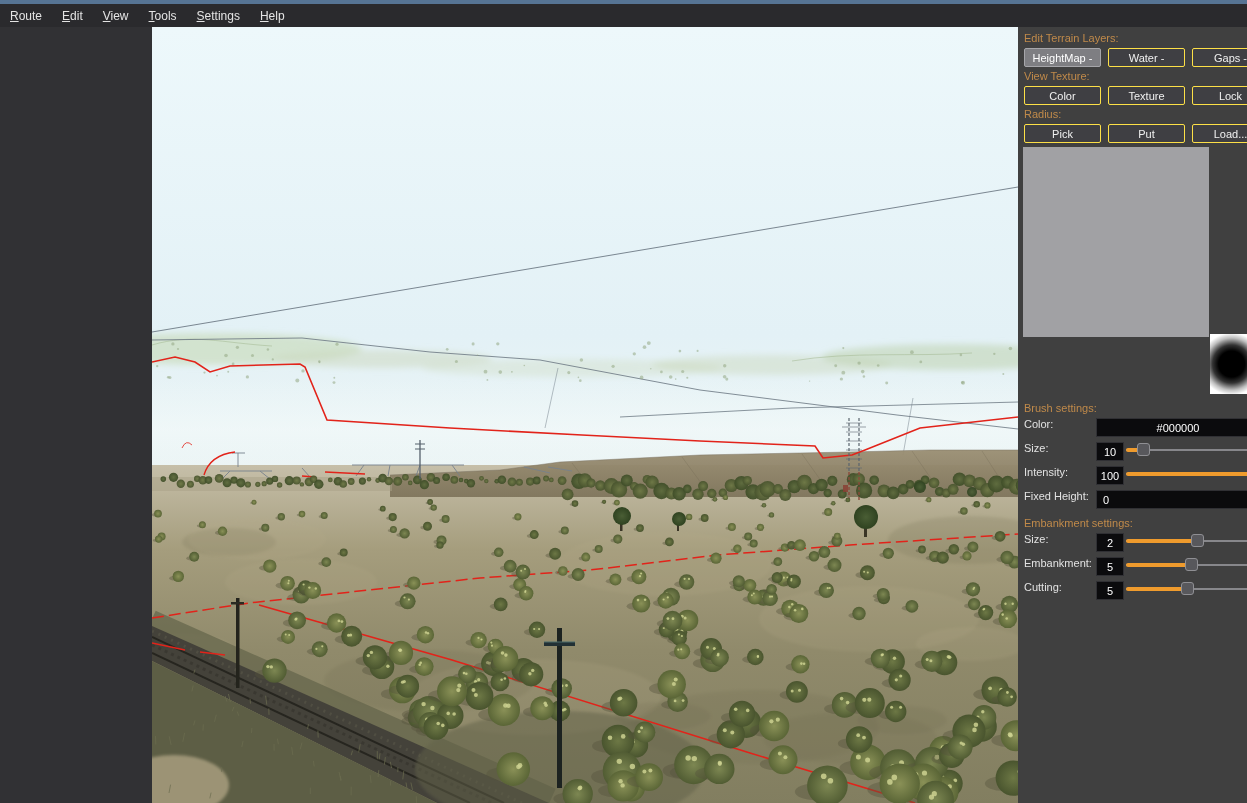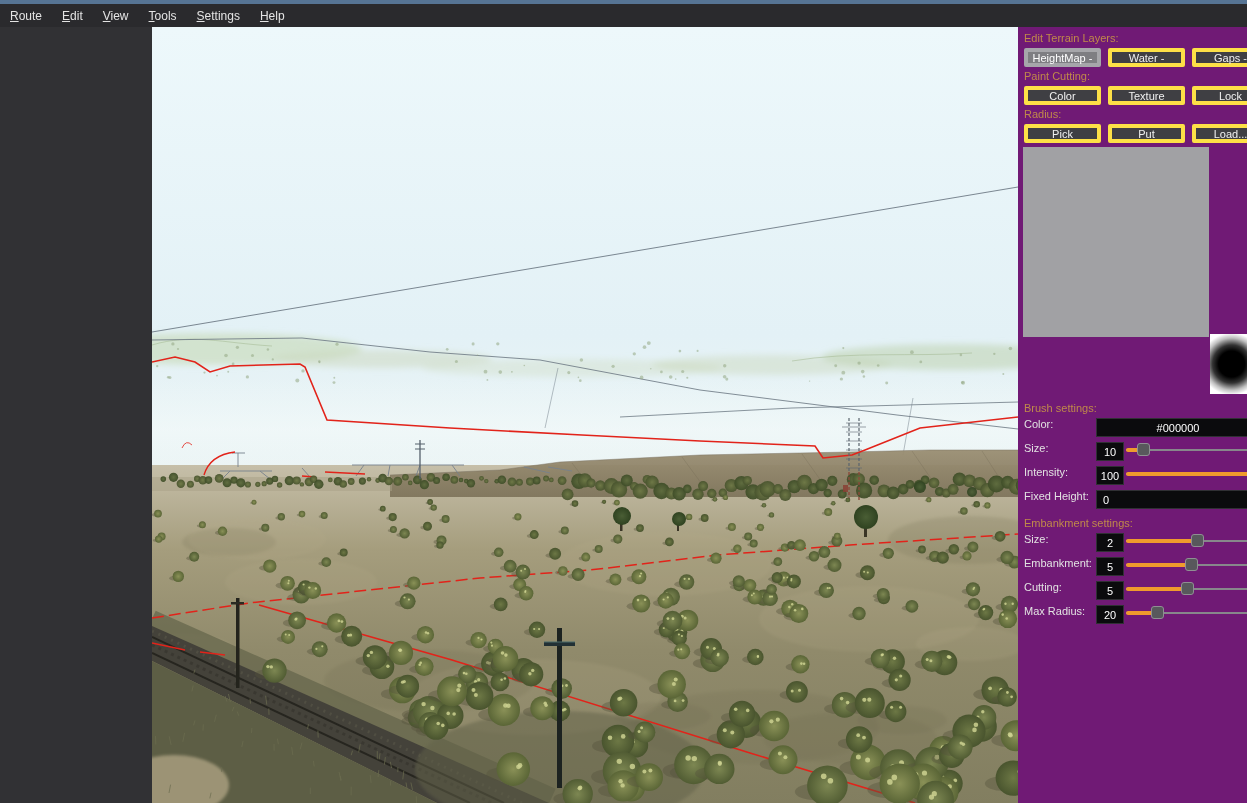--- a/index.html
+++ b/index.html
@@ -7,25 +7,25 @@
   .app{width:1247px;height:803px;display:flex;flex-direction:column;}
   .accent-strip{height:4px;background:#567494;flex:0 0 auto;}
   .menubar{height:23px;background:#2a2a2d;display:flex;align-items:center;padding-left:2px;font-size:12px;color:#e4e4e4;flex:0 0 auto;}
   .menu-item{padding:3px 8px;margin-right:4px;cursor:default;}
   .menu-item::first-letter{text-decoration:underline;}
   .content{display:flex;height:776px;flex:0 0 auto;}
   .gutter{width:152px;background:#313134;flex:0 0 auto;}
   .viewport{width:866px;height:776px;position:relative;flex:0 0 auto;background:#e8f4f8;}
   .viewport svg{display:block;}
 
-  .panel{width:229px;height:776px;background:#701a75;position:relative;overflow:hidden;
+  .panel{width:229px;height:776px;background:#404040;position:relative;overflow:hidden;
          padding:2px 0 0 6px;box-sizing:border-box;font-size:11px;flex:0 0 auto;}
   .sec-label{color:#c08a4a;height:13px;line-height:13px;margin:3px 0 3px;}
   .btn-row{display:flex;gap:7px;width:262px;margin-bottom:2px;}
-  .pbtn{width:77px;height:19px;flex:0 0 77px;background:#3f3f43;border:4px solid #fde047;border-radius:2px;
+  .pbtn{width:77px;height:19px;flex:0 0 77px;background:#3f3f43;border:1px solid #fde047;border-radius:2px;
         color:#f0f0f0;font:11px "Liberation Sans",sans-serif;padding:0;cursor:default;}
   .pbtn.selected{background:#7e7e82;border-color:#a6a6aa;color:#ffffff;}
   .texture-preview{width:186px;height:190px;background:#a1a1a4;margin:4px 0 65px -1px;}
   .brush-preview{position:absolute;left:192px;top:307px;width:60px;height:60px;background:#ffffff;}
   .brush-blob{position:absolute;inset:0;
       background:radial-gradient(circle at 36% 50%, #000 0px, #000 13px, rgba(0,0,0,.8) 19px, rgba(0,0,0,.25) 26px, rgba(0,0,0,0) 31px);}
   .prow{display:flex;align-items:flex-start;height:24px;}
   .plabel{flex:0 0 72px;color:#e2e2e2;}
   .pfield{flex:0 0 26px;height:17px;background:#0b0b0d;border:1px solid #303034;color:#fff;
           display:flex;align-items:center;justify-content:center;}
@@ -1165,21 +1165,21 @@
     </div>
 
     <div class="panel">
       <div class="sec-label">Edit Terrain Layers:</div>
       <div class="btn-row">
         <button class="pbtn selected">HeightMap -</button>
         <button class="pbtn">Water -</button>
         <button class="pbtn">Gaps -</button>
       </div>
 
-      <div class="sec-label">Paint Cutting:</div>
+      <div class="sec-label">View Texture:</div>
       <div class="btn-row">
         <button class="pbtn">Color</button>
         <button class="pbtn">Texture</button>
         <button class="pbtn">Lock</button>
       </div>
 
       <div class="sec-label">Radius:</div>
       <div class="btn-row">
         <button class="pbtn">Pick</button>
         <button class="pbtn">Put</button>
@@ -1244,23 +1244,15 @@
 
       <div class="prow">
         <span class="plabel">Cutting:</span>
         <div class="pfield">5</div>
         <div class="pslider" style="--pct: 39%;">
           <div class="fill"></div>
           <div class="thumb"></div>
         </div>
       </div>
 
-      <div class="prow">
-        <span class="plabel">Max Radius:</span>
-        <div class="pfield">20</div>
-        <div class="pslider" style="--pct: 20%;">
-          <div class="fill"></div>
-          <div class="thumb"></div>
-        </div>
-      </div>
     </div>
   </div>
 </div>
 
 </body></html>

